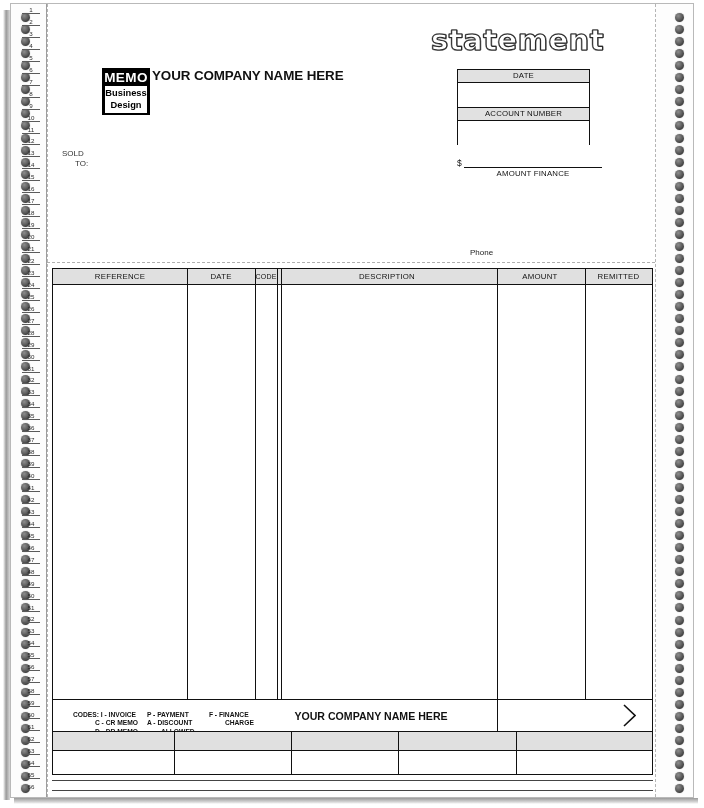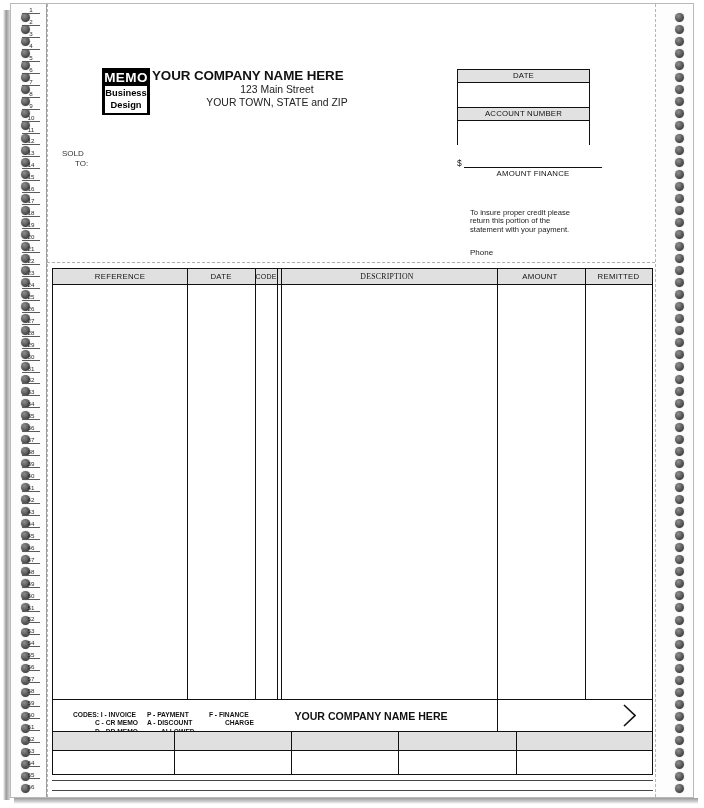--- a/index.html
+++ b/index.html
@@ -604,61 +604,56 @@
       <div class="lnum" style="top: 723px;">61</div>
       <div class="lnum" style="top: 734.95px;">62</div>
       <div class="lnum" style="top: 746.9px;">63</div>
       <div class="lnum" style="top: 758.85px;">64</div>
       <div class="lnum" style="top: 770.8px;">65</div>
       <div class="lnum nob" style="top: 782.75px;">66</div>
     </div>
 
   <div class="content">
 
+    <div class="statement-title">statement</div>
 
     <div class="logo-box">
       <div class="logo-free">MEMO</div>
       <div class="logo-sub"><span>Business</span><br><span>Design</span></div>
     </div>
 
     <div class="co-name">YOUR COMPANY NAME HERE</div>
-    <div class="co-addr"><span>123 Main Street</span><br><span>YOUR TOWN, STATE and ZIP</span></div>
 
     <div class="sold-to">
       <div>SOLD</div>
       <div class="l2">TO:</div>
     </div>
 
     <div class="da-box">
       <div class="da-head">DATE</div>
       <div class="da-fill b"></div>
       <div class="da-head">ACCOUNT NUMBER</div>
       <div class="da-fill last"></div>
     </div>
 
     <div class="remit-row">
       <div class="remit-dollar">$</div>
       <div class="remit-line"></div>
       <div class="remit-label">AMOUNT FINANCE</div>
     </div>
 
-    <div class="insure-note">
-      <div>To insure proper credit please</div>
-      <div>return this portion of the</div>
-      <div>statement with your payment.</div>
-    </div>
     <div class="page-label">Phone</div>
 
     <div class="table">
       <div class="thead"></div>
 
       <div class="th" style="left:0;width:134px;">REFERENCE</div>
       <div class="th" style="left:134px;width:68px;">DATE</div>
       <div class="th" style="left:202px;width:22px;font-size:7px;">CODE</div>
-      <div class="th" style="left:228px;width:212px;font-family:Liberation Serif, serif;">DESCRIPTION</div>
+      <div class="th" style="left:228px;width:212px;">DESCRIPTION</div>
       <div class="th" style="left:444px;width:86px;">AMOUNT</div>
       <div class="th" style="left:532px;width:67px;">REMITTED</div>
 
       <div class="vline" style="left:134px;"></div>
       <div class="vline" style="left:202px;"></div>
       <div class="vline" style="left:224px;"></div>
       <div class="vline" style="left:228px;"></div>
       <div class="vline" style="left:444px;"></div>
       <div class="vline" style="left:532px;"></div>
     </div>

